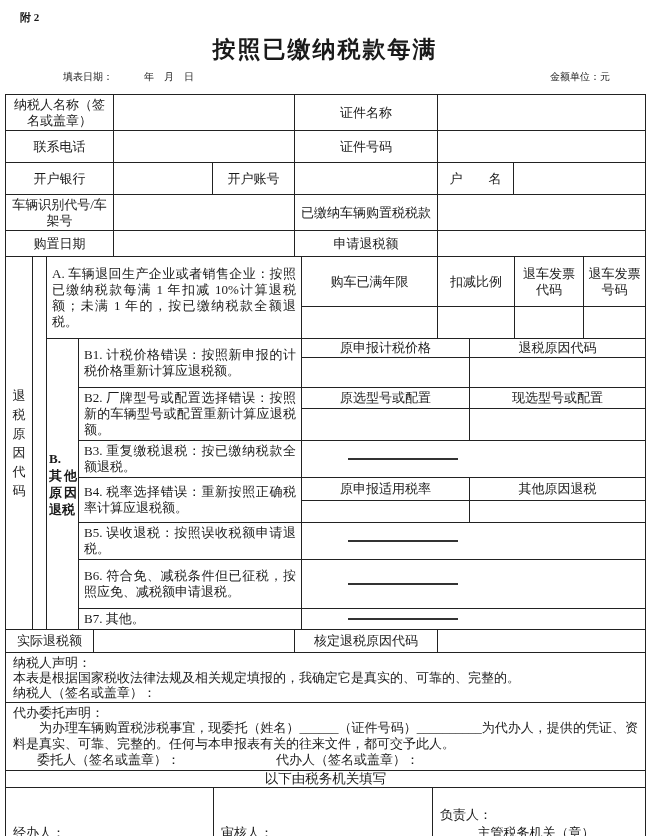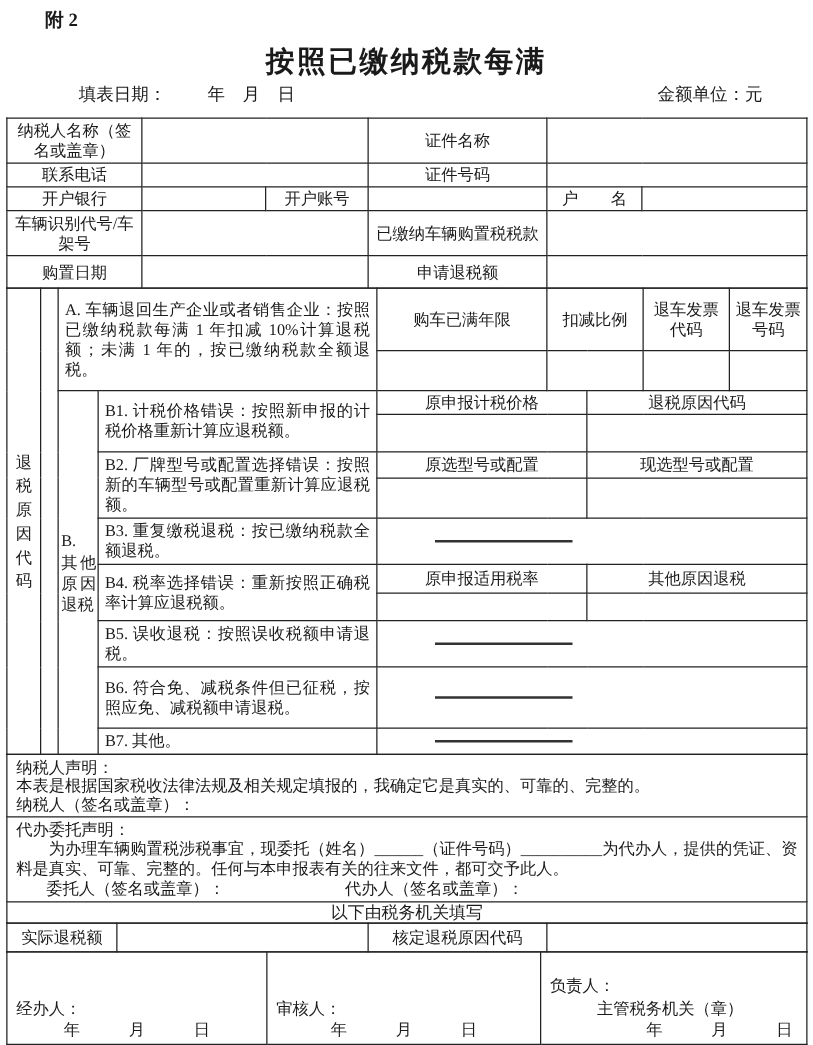--- a/index.html
+++ b/index.html
@@ -2,53 +2,53 @@
 <html><head>
 <meta charset="utf-8">
 <style>
   html,body{margin:0;padding:0;}
   body{
     width:650px;height:836px;background:#ffffff;color:#1a1a1a;
     font-family:"Liberation Serif","DejaVu Serif",serif;
     font-size:13px;
   }
   .sheet{padding:8px 0 0 0;}
-  .attachment{margin-left:36px;font-size:15px;font-weight:bold;line-height:18px;}
+  .attachment{margin-left:20px;font-size:11px;font-weight:bold;line-height:18px;}
   .form-title{
     text-align:center;font-size:23px;font-weight:bold;letter-spacing:2px;
     font-family:"Liberation Sans","DejaVu Sans",sans-serif;
     margin-top:8px;line-height:30px;
   }
   .meta-row{
     display:flex;justify-content:space-between;
-    padding:4px 40px 0 63px;font-size:14px;line-height:18px;
+    padding:4px 40px 0 63px;font-size:10px;line-height:18px;
   }
   .meta-row .gap{display:inline-block;width:26px;}
   table.sec{
     width:640px;margin:0 0 0 5px;border-collapse:collapse;table-layout:fixed;
   }
   table.sec.first{margin-top:8px;}
   table.sec + table.sec{margin-top:-1px;}
   td{
     border:1px solid #222;padding:1px 3px;vertical-align:middle;
     font-size:13px;line-height:16px;overflow:hidden;
   }
   td.lbl{text-align:center;}
   td.desc{text-align:justify;padding:2px 5px;vertical-align:middle;}
   td.hdr{text-align:center;}
-  .rh36{height:36px;}.rh19{height:19px;}.rh26{height:26px;}
+  .rh36{height:36px;}.rh19{height:32px;}.rh26{height:26px;}
   .rh50{height:50px;}.rh32{height:32px;}.rh18{height:18px;}
   .rh30{height:30px;}.rh34{height:34px;}.rh23{height:23px;}
   .rh22{height:22px;}.rh33{height:33px;}.rh49{height:49px;}
   .rh45{height:45px;}.rh67{height:67px;}.rh15{height:15px;}
   .rh57{height:57px;}
   td.vert{padding:0 2px;}
   td.vert div{width:15px;margin:0 auto;word-break:break-all;line-height:19px;text-align:center;}
   td.bgroup{padding:0 2px;vertical-align:middle;}
-  td.bgroup div{width:28px;margin:0 auto;word-break:break-all;line-height:17px;text-align:justify;}
+  td.bgroup div{width:28px;margin:0 auto;word-break:break-all;line-height:17px;text-align:justify;font-weight:bold;}
   td.dash-cell{padding:0;}
   .dash{width:110px;height:0;border-top:2px solid #333;margin-left:46px;}
   td.block{vertical-align:top;padding:2px 7px;}
   td.block .ln{line-height:15px;padding:0;}
   .agent-body{margin:0;text-indent:2em;text-align:justify;line-height:15.5px;}
   .sign-row{display:flex;margin-top:1px;}
   .sign-row .principal{padding-left:24px;}
   .sign-row .agent{margin-left:96px;}
   td.center-title{text-align:center;font-size:13.5px;padding:0;}
   td.officer{vertical-align:bottom;padding:3px 7px;}
@@ -203,20 +203,37 @@
       <td class="desc">B7. 其他。</td>
       <td class="dash-cell" colspan="5">
         <div class="dash"></div>
       </td>
     </tr>
   </tbody>
     </table>
 
   <table class="sec">
     <colgroup>
+      <col style="width:88px">
+        <col style="width:201px">
+        <col style="width:143px">
+        <col style="width:208px">
+    </colgroup>
+    <tbody>
+        <tr class="rh23">
+      <td class="lbl">实际退税额</td>
+      <td></td>
+      <td class="lbl">核定退税原因代码</td>
+      <td></td>
+    </tr>
+  </tbody>
+    </table>
+
+  <table class="sec">
+    <colgroup>
         <col style="width:640px">
       </colgroup>
     <tbody>
         <tr class="rh45">
       <td class="block">
         <div class="ln">纳税人声明：</div>
         <div class="ln">本表是根据国家税收法律法规及相关规定填报的，我确定它是真实的、可靠的、完整的。</div>
         <div class="ln">纳税人（签名或盖章）：</div>
       </td>
     </tr>
@@ -231,37 +248,20 @@
       </td>
     </tr>
     <tr class="rh15">
       <td class="center-title">以下由税务机关填写</td>
     </tr>
   </tbody>
     </table>
 
   <table class="sec">
     <colgroup>
-      <col style="width:88px">
-        <col style="width:201px">
-        <col style="width:143px">
-        <col style="width:208px">
-    </colgroup>
-    <tbody>
-        <tr class="rh23">
-      <td class="lbl">实际退税额</td>
-      <td></td>
-      <td class="lbl">核定退税原因代码</td>
-      <td></td>
-    </tr>
-  </tbody>
-    </table>
-
-  <table class="sec">
-    <colgroup>
       <col style="width:208px">
         <col style="width:219px">
         <col style="width:213px">
     </colgroup>
     <tbody>
         <tr class="rh57">
       <td class="officer">
         <div class="name-ln">经办人：</div>
         <div class="date-ln">年　　　月　　　日</div>
       </td>

